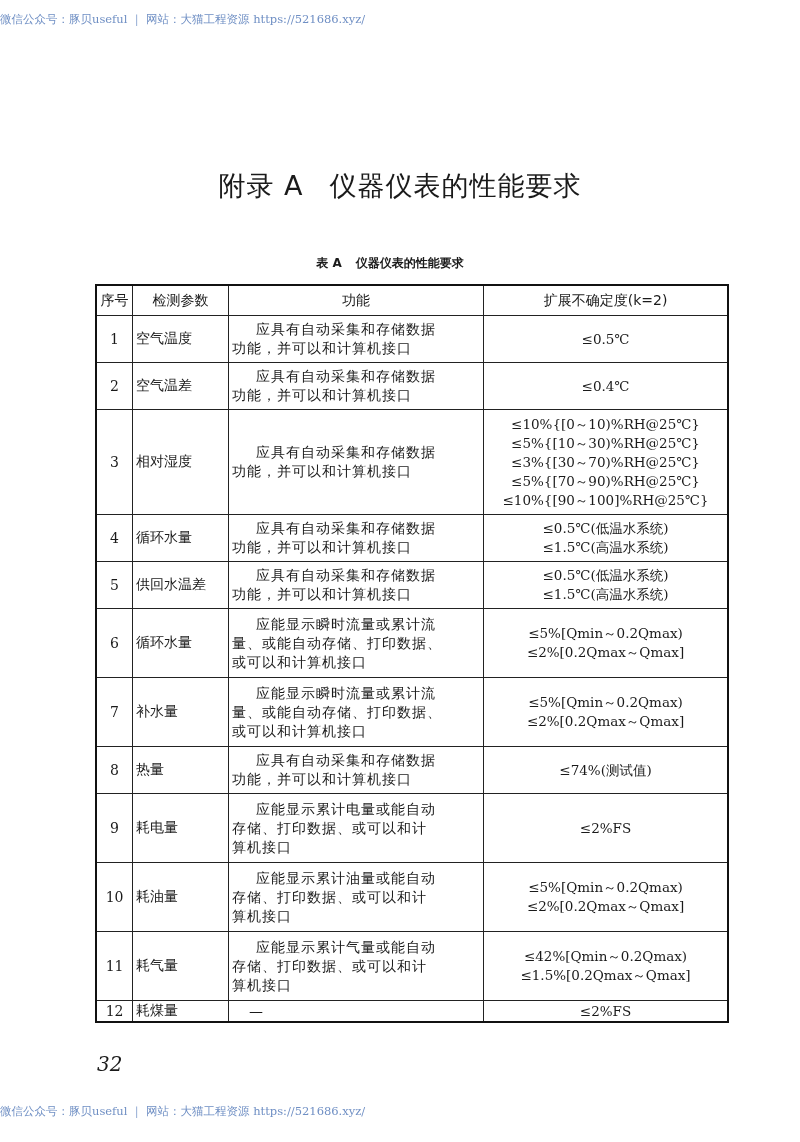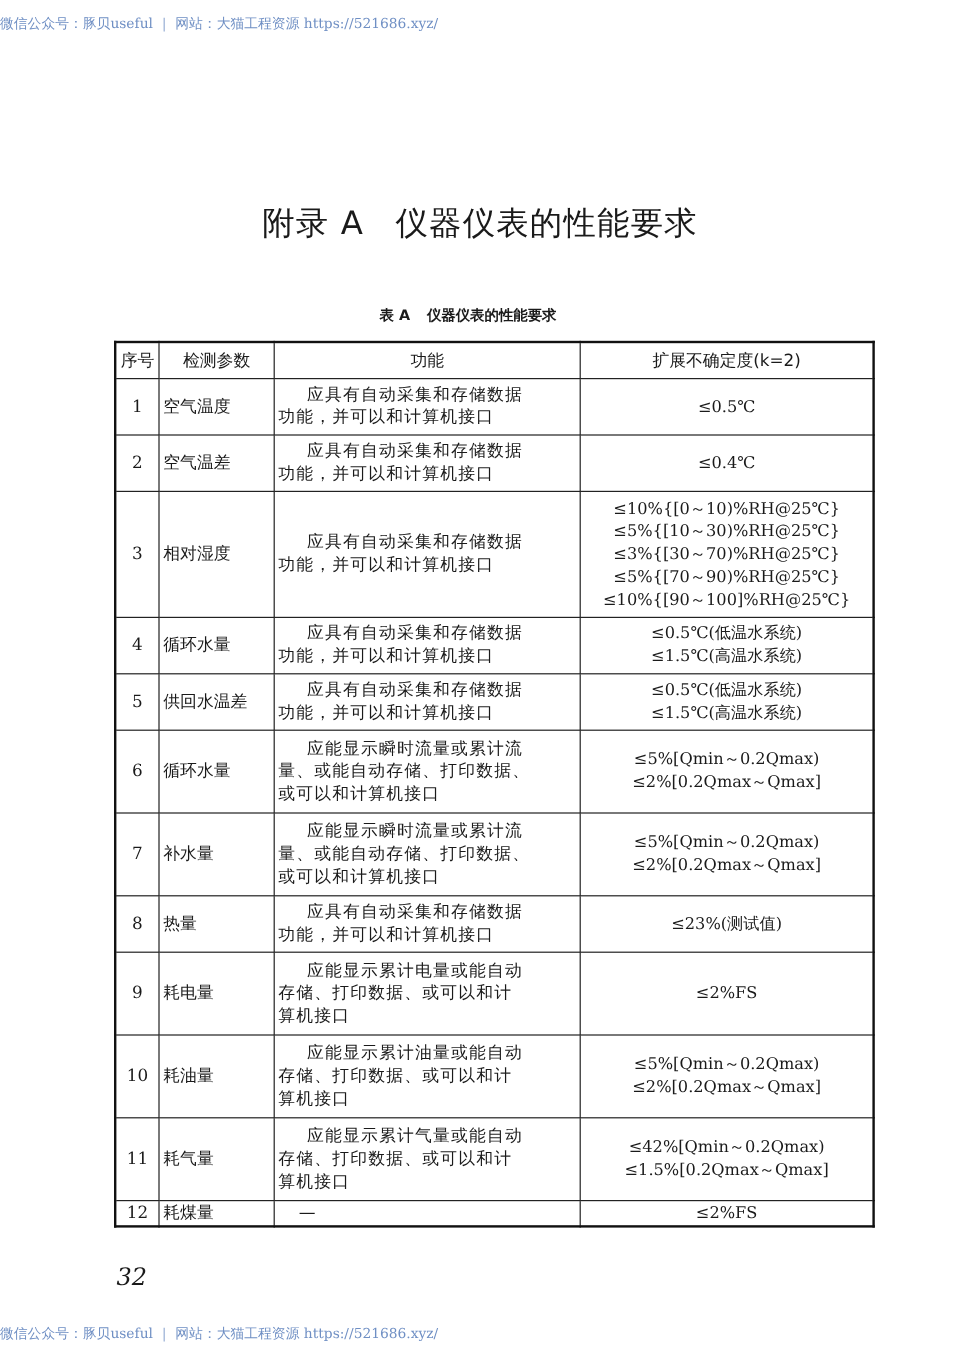--- a/index.html
+++ b/index.html
@@ -124,21 +124,21 @@
         <td class="unc">
           <div>≤5%[Qmin～0.2Qmax)</div>
           <div>≤2%[0.2Qmax～Qmax]</div>
         </td>
       </tr>
       <tr class="r-std">
         <td class="no">8</td>
         <td class="param">热量</td>
         <td class="func"><span class="indent"></span><span>应具有自动采集和存储数据</span><br><span>功能，并可以和计算机接口</span></td>
         <td class="unc">
-          <div>≤23%(测试值)</div>
+          <div>≤74%(测试值)</div>
         </td>
       </tr>
       <tr class="r-tall">
         <td class="no">9</td>
         <td class="param">耗电量</td>
         <td class="func"><span class="indent"></span><span>应能显示累计电量或能自动</span><br><span>存储、打印数据、或可以和计</span><br><span>算机接口</span></td>
         <td class="unc">
           <div>≤2%FS</div>
         </td>
       </tr>

